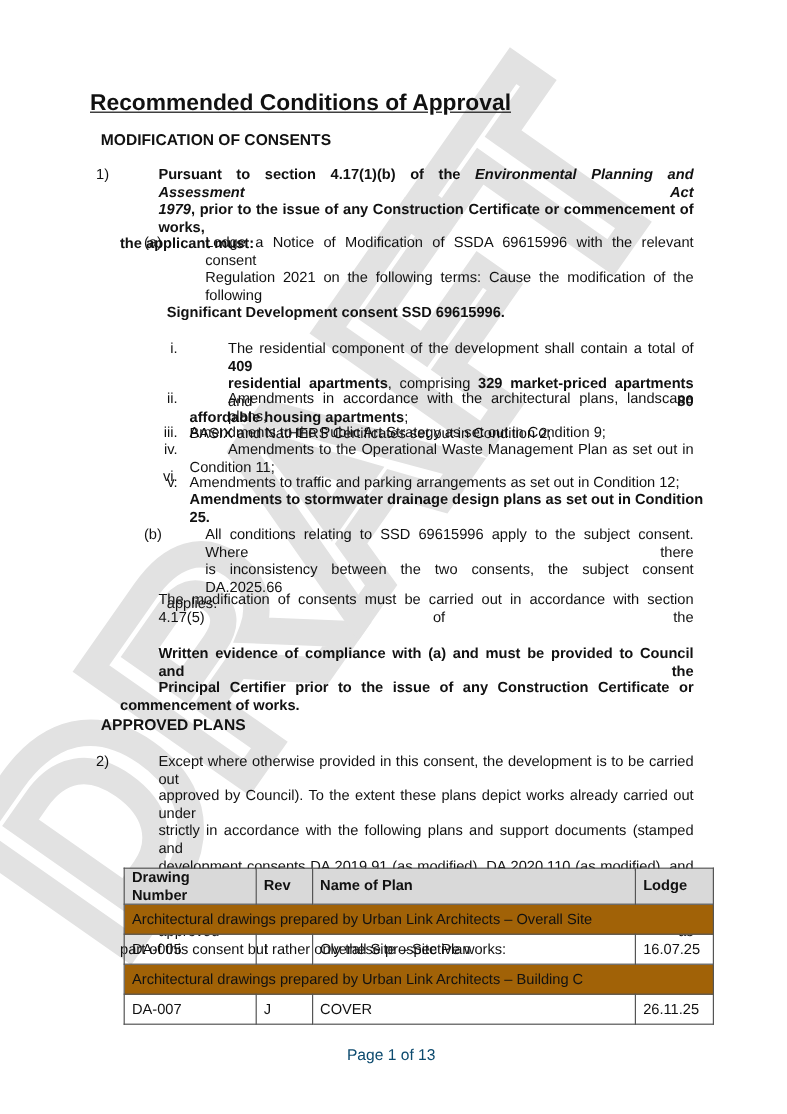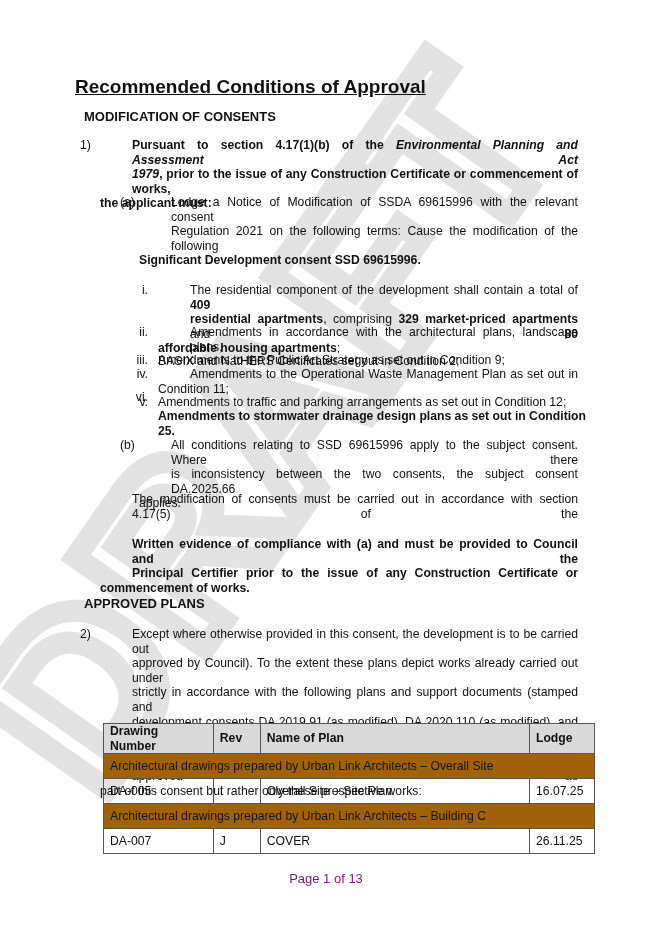--- a/index.html
+++ b/index.html
@@ -12,21 +12,21 @@
     .h2 { font-weight: bold; font-size: 13px; }
     .just { text-align: justify; text-align-last: left; padding-left: 32px; }
     .num { position: absolute; }
     .bold { font-weight: bold; }
     .ital { font-style: italic; }
     .roman { position: absolute; width: 26px; text-align: right; }
     table.plans { position: absolute; left: 103px; top: 723px; width: 492px; border-collapse: collapse; font-size: 12.2px; }
     table.plans td, table.plans th { border: 1px solid #555; padding: 0 6px; height: 24px; text-align: left; vertical-align: middle; }
     table.plans th { background: #d9d9d9; font-weight: bold; }
     table.plans tr.group td { background: #a16207; font-weight: normal; }
-    .footer { left: 0; width: 652px; top: 872px; text-align: center; font-size: 13px; color: #701a75; }
+    .footer { left: 0; width: 652px; top: 872px; text-align: center; font-size: 13px; color: #0c4a6e; }
   </style>
 </head>
 <body>
 
 <svg class="watermark" viewBox="0 0 656 928">
   <text x="0" y="0" transform="translate(330,470) rotate(-55)" text-anchor="middle" font-family="Liberation Sans, sans-serif" font-weight="bold" font-size="230" fill="none" stroke="#e2e2e2" stroke-width="22" letter-spacing="6">DRAFT</text>
 </svg>
 
 <div class="content">
 

